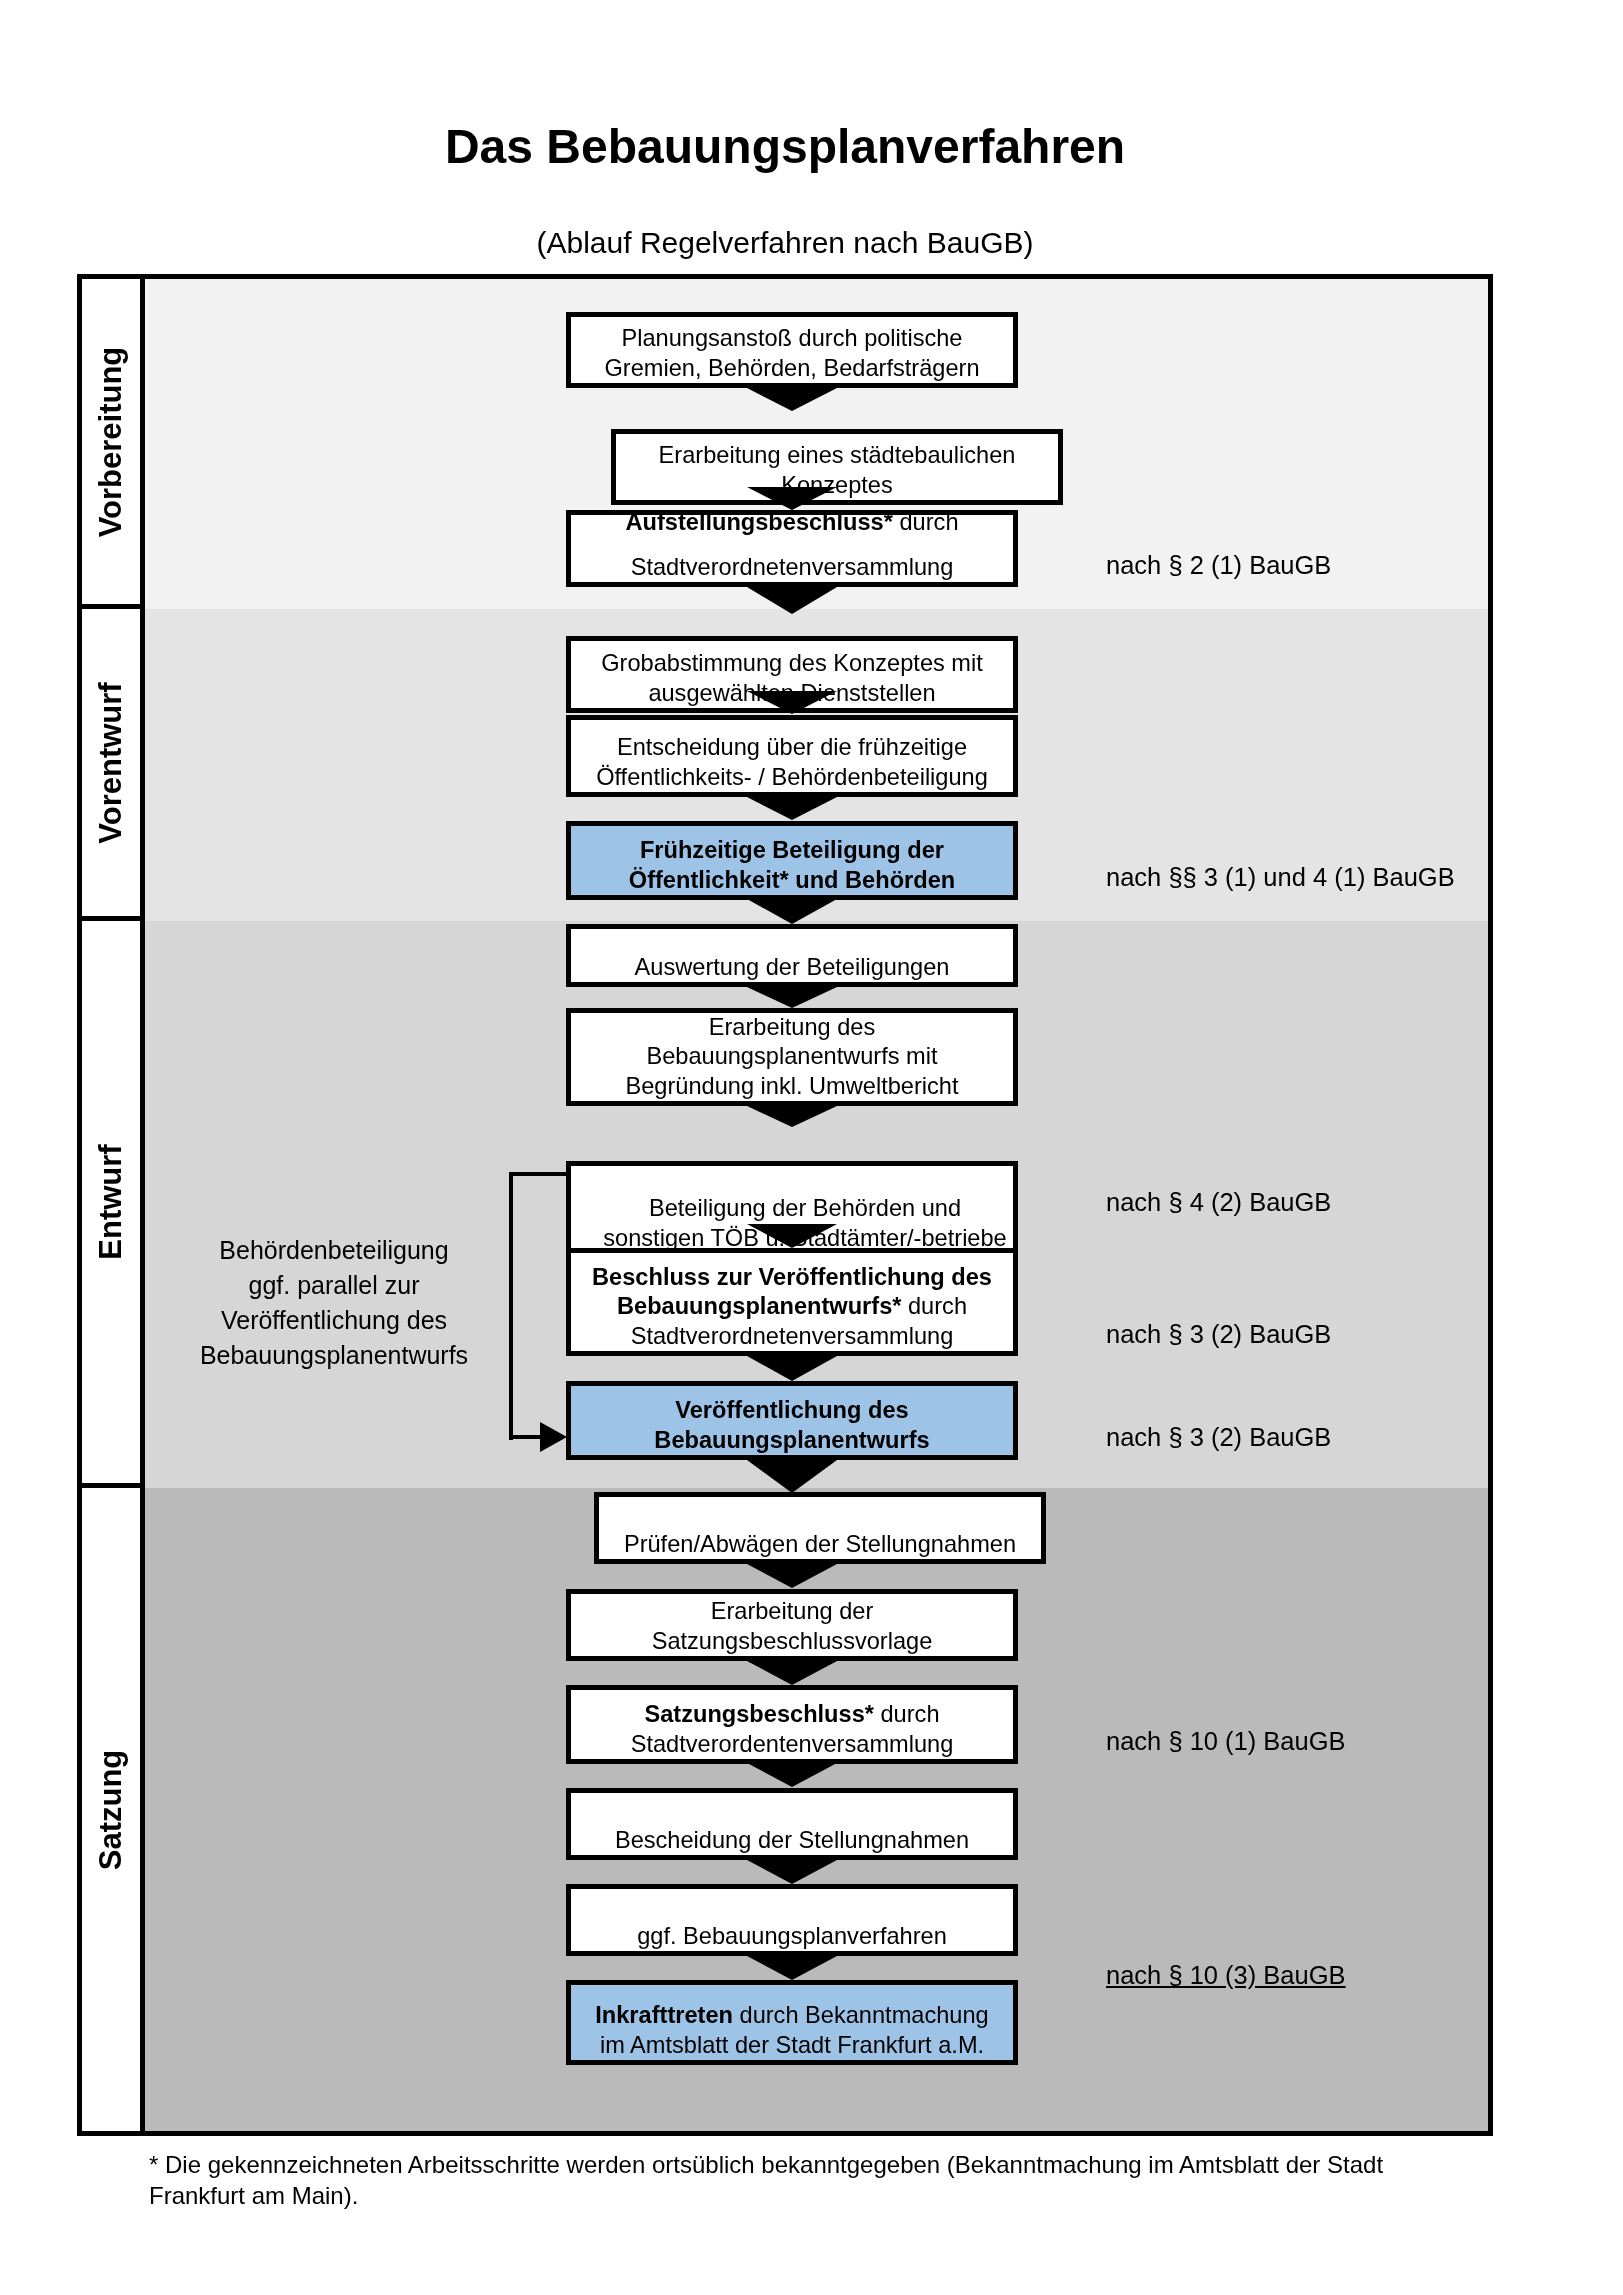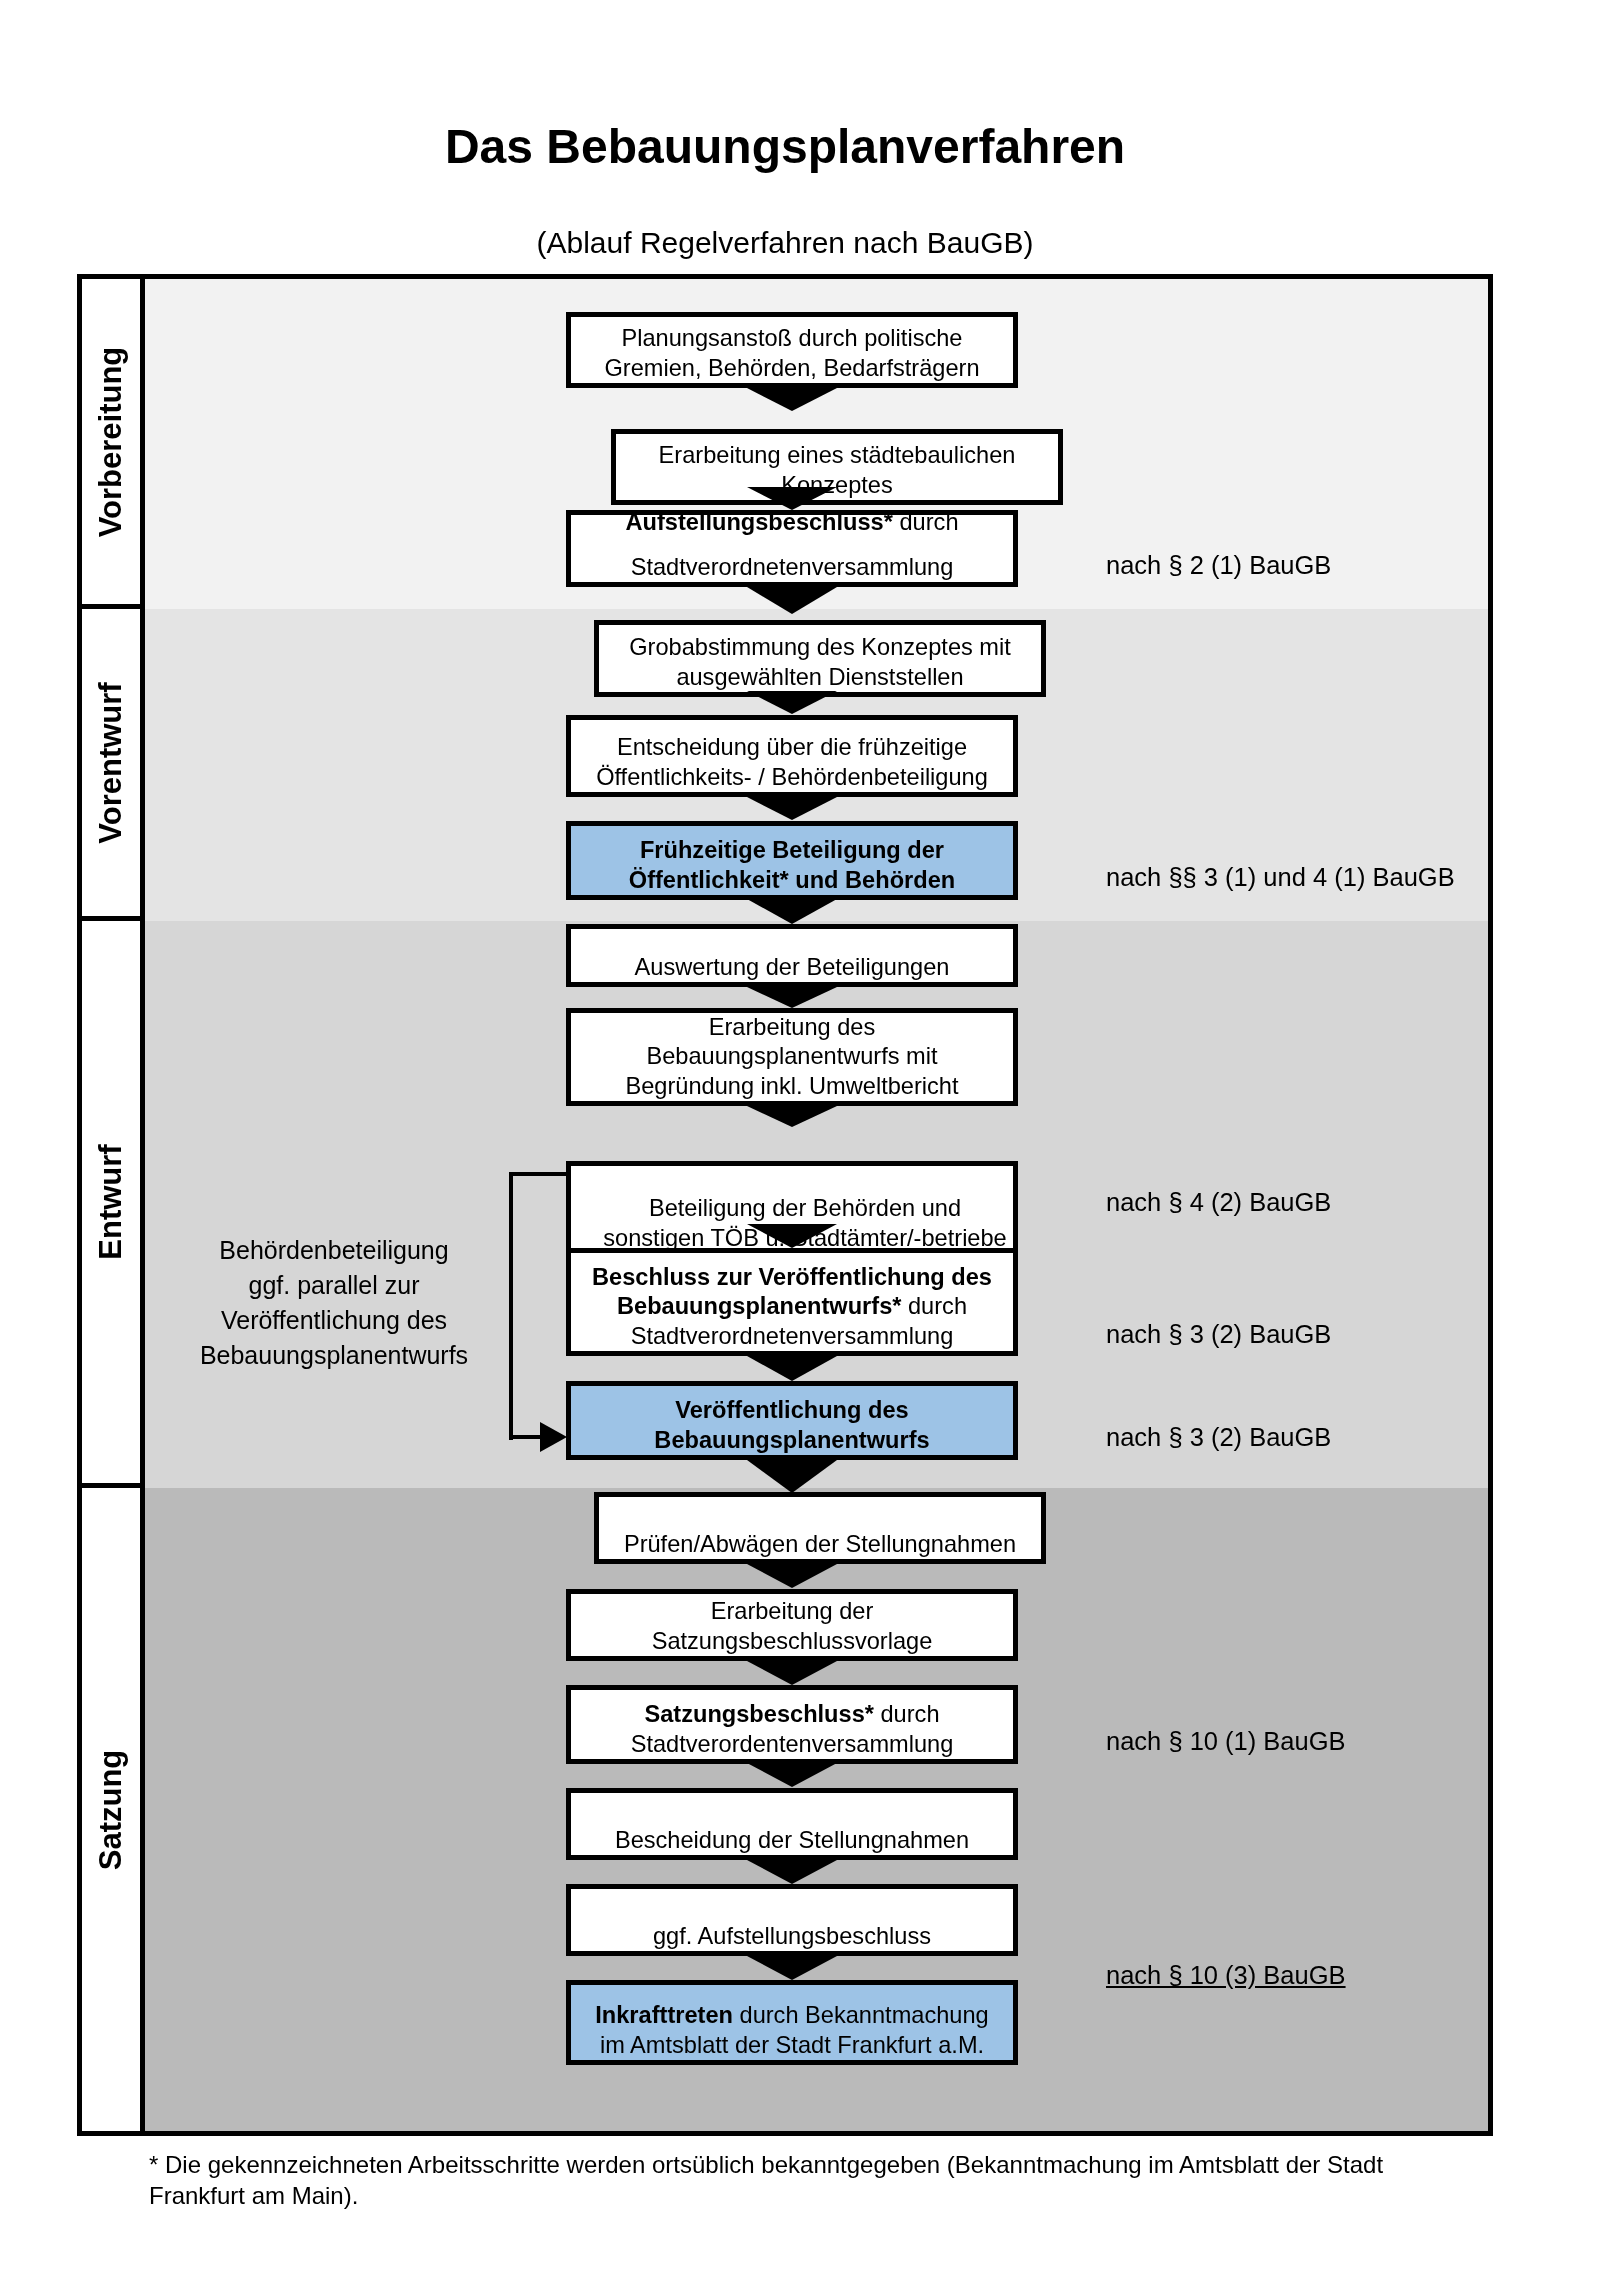--- a/index.html
+++ b/index.html
@@ -93,21 +93,21 @@
         <div class="box-line"><span>Erarbeitung eines städtebaulichen</span></div>
         <div class="box-line"><span>Konzeptes</span></div>
       </div>
       <div class="down-arrow" style="top: 487px; border-top-width: 23px;"></div>
       <div class="flow-box" style="top: 510px; height: 77px; gap: 15px;">
         <div class="box-line"><span class="bold">Aufstellungsbeschluss*</span><span> durch</span></div>
         <div class="box-line"><span>Stadtverordnetenversammlung</span></div>
       </div>
       <div class="legal-ref" style="top: 550px;">nach § 2 (1) BauGB</div>
       <div class="down-arrow" style="top: 587px; border-top-width: 27px;"></div>
-      <div class="flow-box" style="top: 620px; height: 77px; margin-left: 28px;">
+      <div class="flow-box" style="top: 636px; height: 77px;">
         <div class="box-line"><span>Grobabstimmung des Konzeptes mit</span></div>
         <div class="box-line"><span>ausgewählten Dienststellen</span></div>
       </div>
       <div class="down-arrow" style="top: 691px; border-top-width: 23.6px;"></div>
       <div class="flow-box" style="top: 715px; height: 82px;">
         <div class="box-line"><span>Entscheidung über die frühzeitige</span></div>
         <div class="box-line"><span>Öffentlichkeits- / Behördenbeteiligung</span></div>
       </div>
       <div class="down-arrow" style="top: 797px; border-top-width: 23.6px;"></div>
       <div class="flow-box" style="top: 821px; height: 79px; background: rgb(157, 195, 230);">
@@ -158,21 +158,21 @@
         <div class="box-line"><span class="bold">Satzungsbeschluss*</span><span> durch</span></div>
         <div class="box-line"><span>Stadtverordentenversammlung</span></div>
       </div>
       <div class="legal-ref" style="top: 1726px;">nach § 10 (1) BauGB</div>
       <div class="down-arrow" style="top: 1763px; border-top-width: 24px;"></div>
       <div class="flow-box" style="top: 1788px; height: 72px;">
         <div class="box-line"><span>Bescheidung der Stellungnahmen</span></div>
       </div>
       <div class="down-arrow" style="top: 1860px; border-top-width: 24px;"></div>
       <div class="flow-box" style="top: 1884px; height: 72px;">
-        <div class="box-line"><span>ggf. Aufstellungsbeschluss</span></div>
+        <div class="box-line"><span>ggf. Bebauungsplanverfahren</span></div>
       </div>
       <div class="down-arrow" style="top: 1956px; border-top-width: 24px;"></div>
       <div class="flow-box" style="top: 1980px; height: 85px; background: rgb(157, 195, 230);">
         <div class="box-line"><span class="bold">Inkrafttreten</span><span> durch Bekanntmachung</span></div>
         <div class="box-line"><span>im Amtsblatt der Stadt Frankfurt a.M.</span></div>
       </div>
       <div class="legal-ref" style="top: 1960px; text-decoration: underline;">nach § 10 (3) BauGB</div>
     </div>
 
   <div class="footnote">* Die gekennzeichneten Arbeitsschritte werden ortsüblich bekanntgegeben (Bekanntmachung im Amtsblatt der Stadt Frankfurt am Main).</div>

